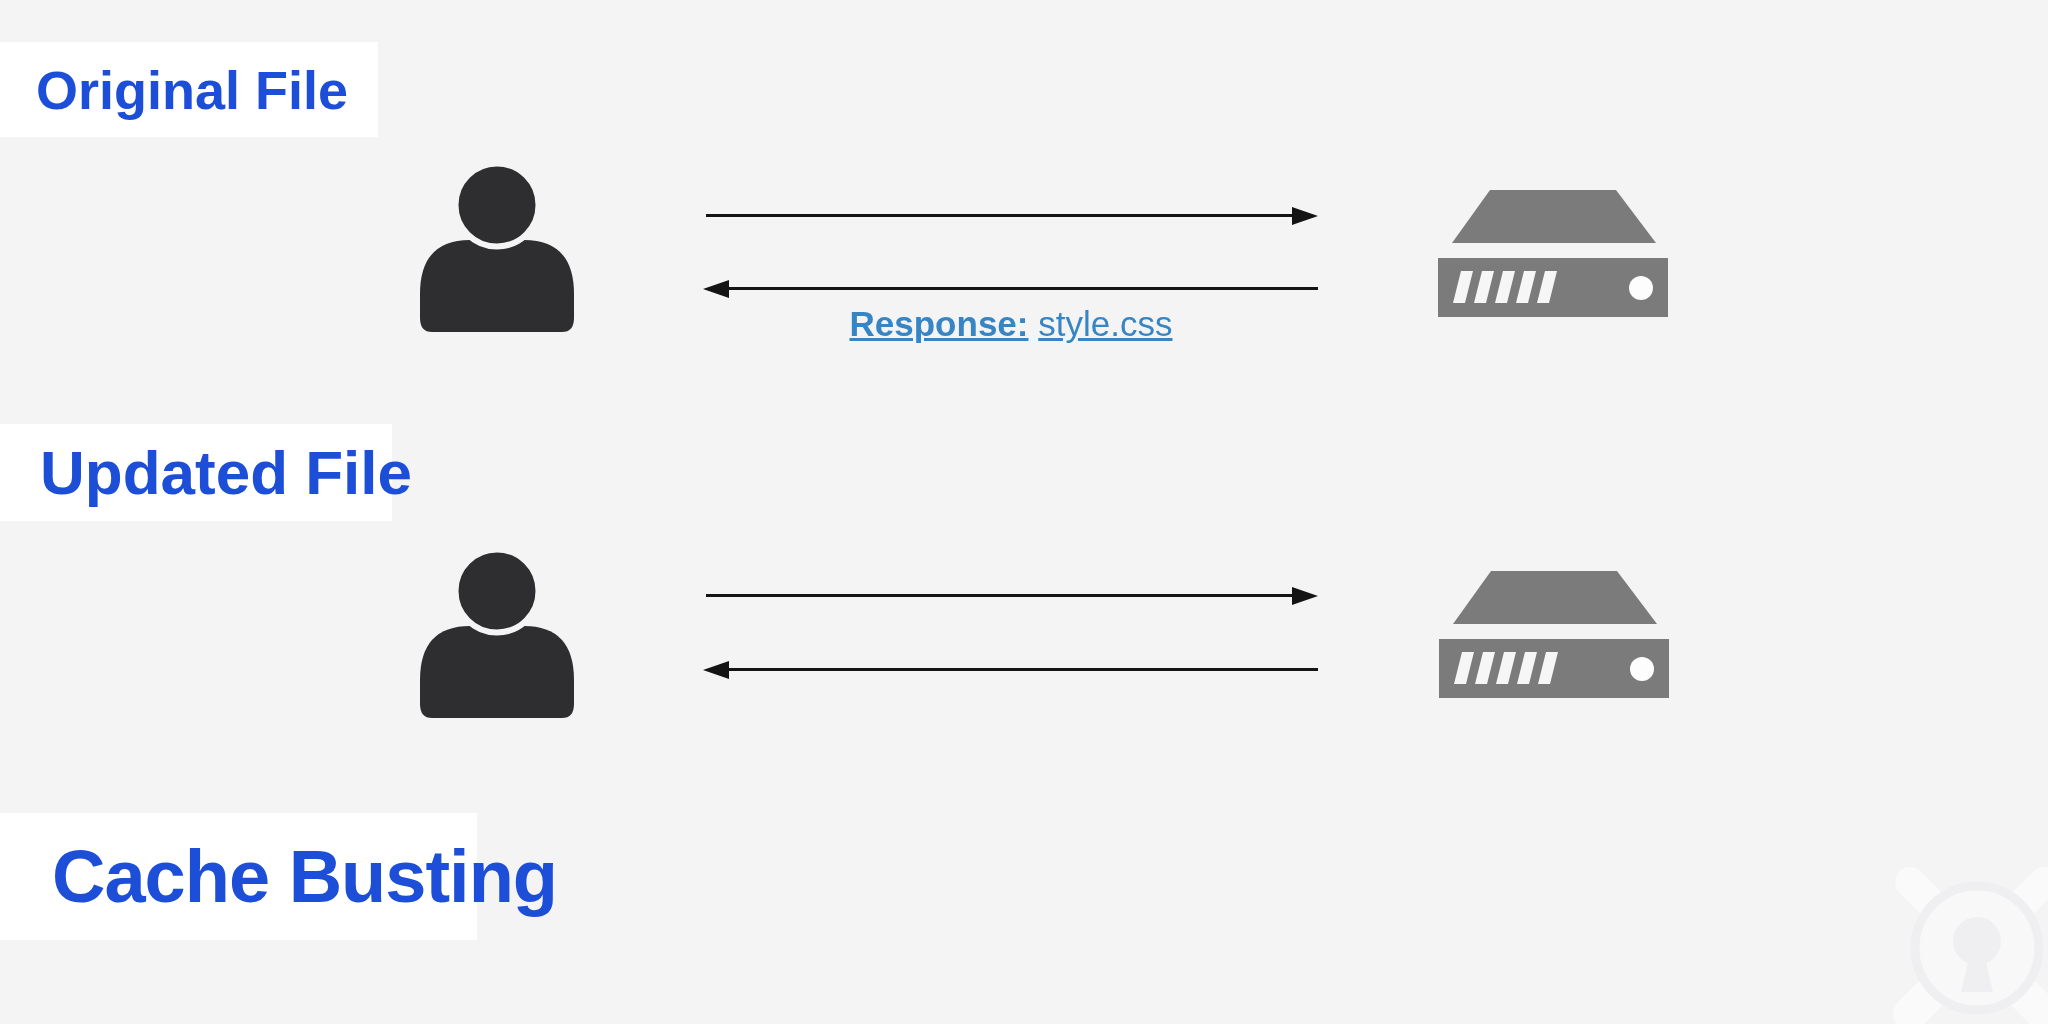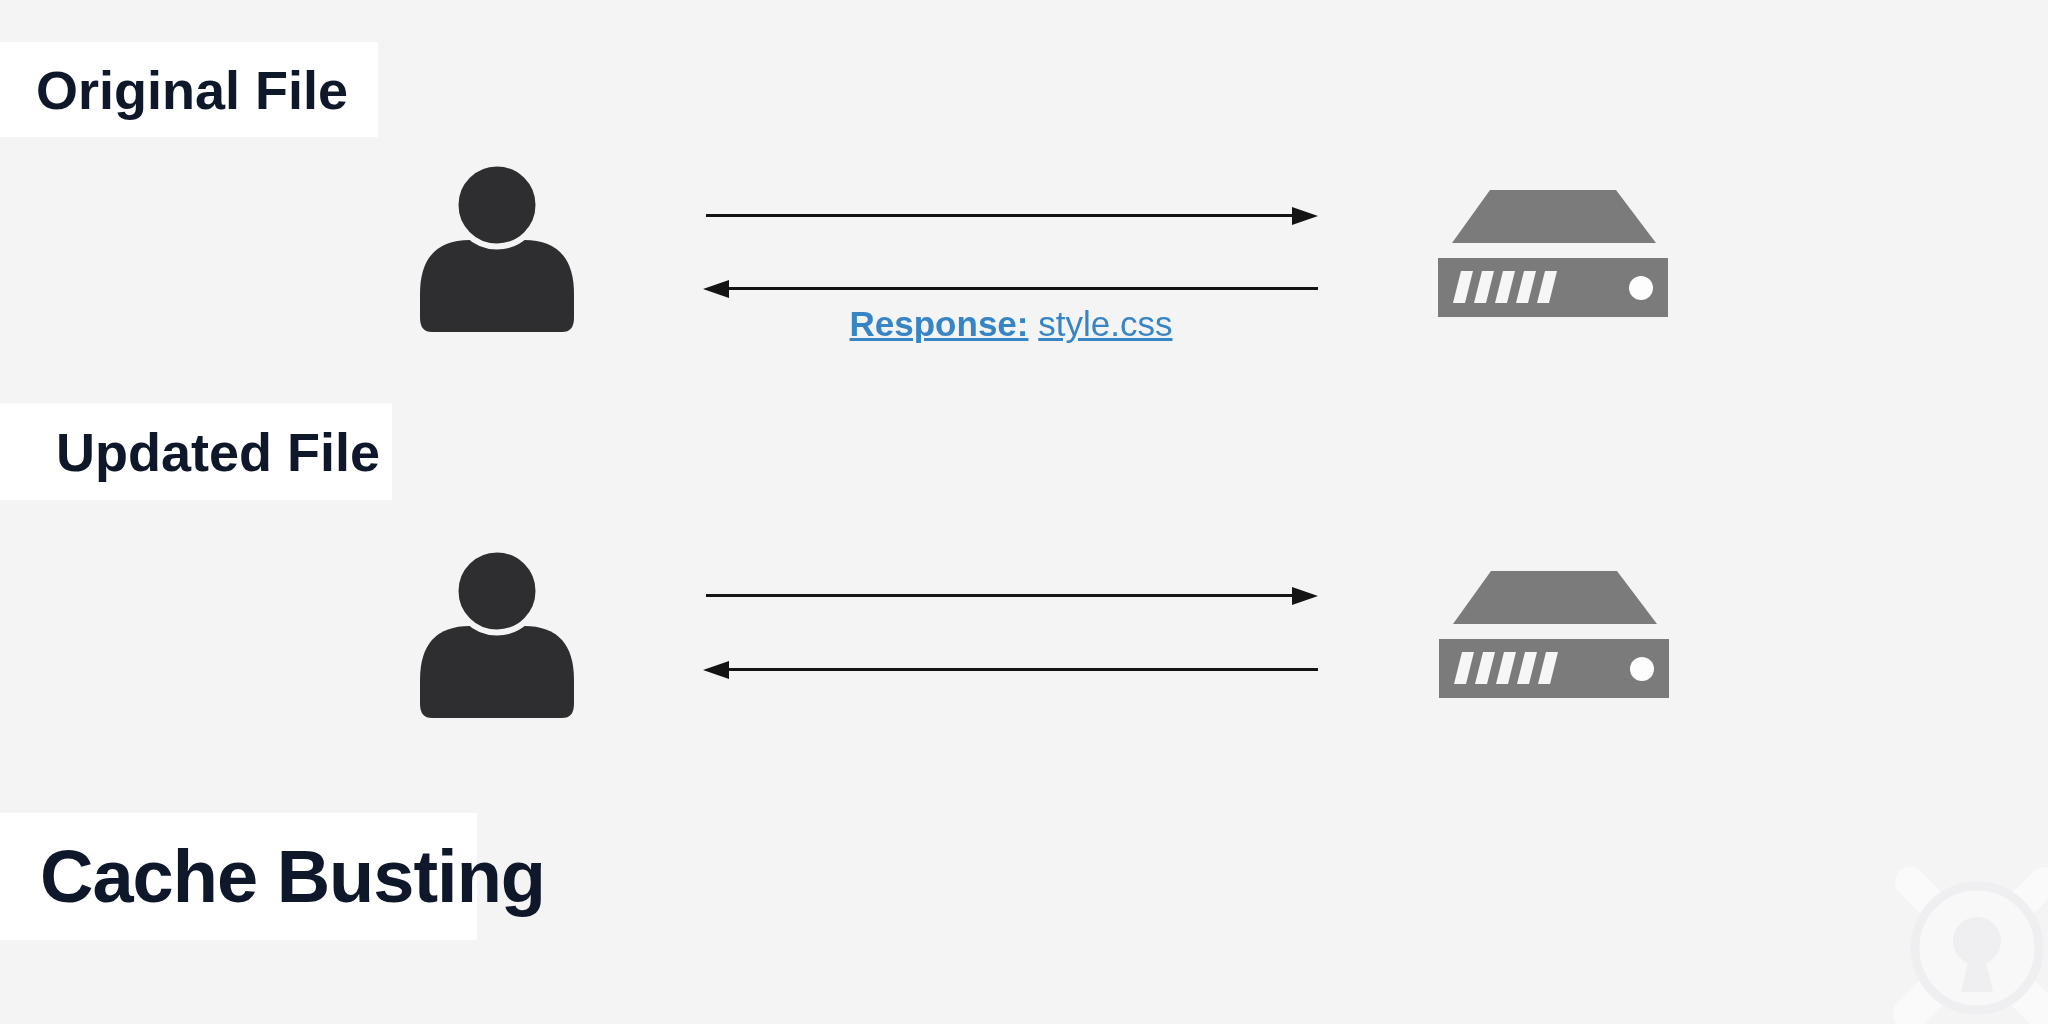--- a/index.html
+++ b/index.html
@@ -4,27 +4,27 @@
 <style>
   html,body { margin:0; padding:0; }
   .canvas {
     position:relative; width:2048px; height:1024px;
     background:#f4f4f5; overflow:hidden;
     font-family:"Liberation Sans", sans-serif;
   }
   
   .white-box {
     position:absolute; left:0; background:#ffffff;
-    color:#0f172a; font-weight:bold;
+    color:#1d4ed8; font-weight:bold;
     display:flex; align-items:center; box-sizing:border-box;
     white-space:nowrap;
   }
   .box-original { top:42px;  width:378px; height:95px;  font-size:54px; padding-left:36px; }
-  .box-updated  { top:403px; width:392px; height:97px;  font-size:54px; padding-left:56px; }
-  .box-title    { top:813px; width:477px; height:127px; font-size:74px; padding-left:40px; letter-spacing:-1px; }
+  .box-updated  { top:424px; width:392px; height:97px;  font-size:62px; padding-left:40px; }
+  .box-title    { top:813px; width:477px; height:127px; font-size:74px; padding-left:52px; letter-spacing:-1px; }
 
   .icon-wrap { position:absolute; }
 
   
   .flow-label {
     position:absolute; left:1011px; transform:translateX(-50%);
     font-size:35px; color:#3785c4; white-space:nowrap;
   }
   .flow-label .pfx { font-weight:bold; }
   .flow-label .file { font-weight:normal; margin-left:0.28em; }

